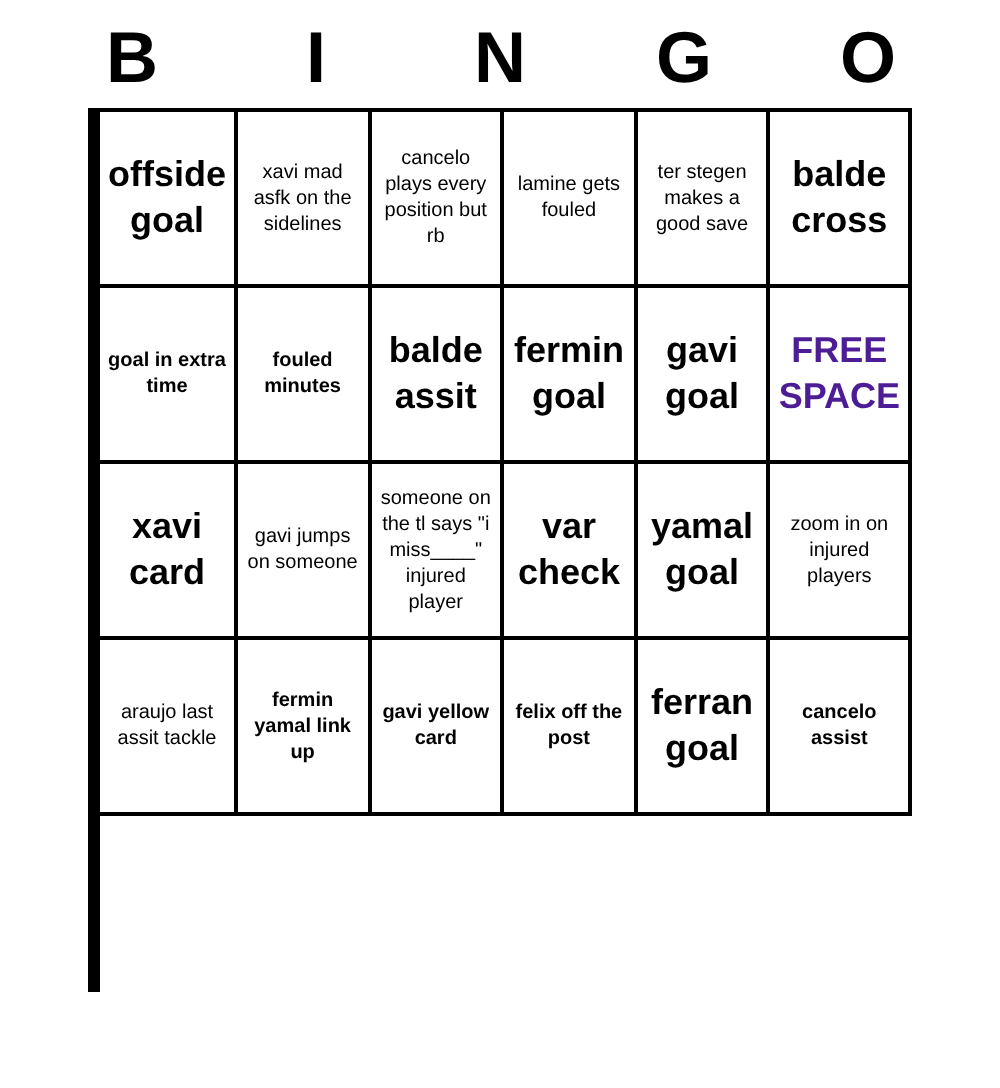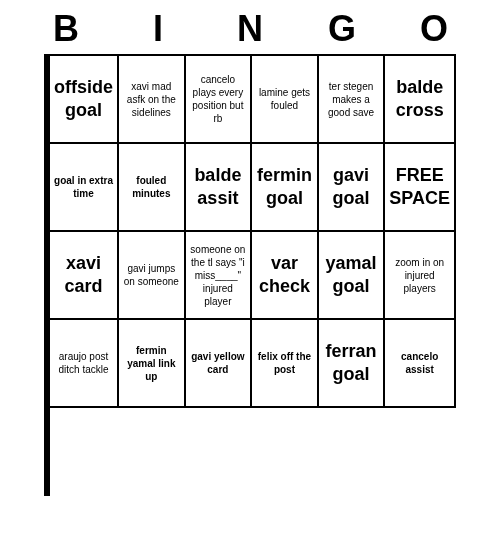--- a/index.html
+++ b/index.html
@@ -55,21 +55,21 @@
       font-size: 10px;
       font-weight: bold;
     }
     .cell-text.small {
       font-size: 10px;
       line-height: 1.3;
     }
     .cell-text.free-space {
       font-size: 18px;
       font-weight: bold;
-      color: #000000;
+      color: #4c1d95;
     }
   </style>
 </head>
 <body>
 
 <div class="bingo-header">
   <span class="bingo-header-letter">B</span>
   <span class="bingo-header-letter">I</span>
   <span class="bingo-header-letter">N</span>
   <span class="bingo-header-letter">G</span>
@@ -126,21 +126,21 @@
     <div class="cell">
       <span class="cell-text large" style="white-space: pre-line;">var check</span>
     </div>
     <div class="cell">
       <span class="cell-text large" style="white-space: pre-line;">yamal goal</span>
     </div>
     <div class="cell">
       <span class="cell-text small" style="white-space: pre-line;">zoom in on injured players</span>
     </div>
     <div class="cell">
-      <span class="cell-text small" style="white-space: pre-line;">araujo post ditch tackle</span>
+      <span class="cell-text small" style="white-space: pre-line;">araujo last assit tackle</span>
     </div>
     <div class="cell">
       <span class="cell-text medium" style="white-space: pre-line;">fermin yamal link up</span>
     </div>
     <div class="cell">
       <span class="cell-text medium" style="white-space: pre-line;">gavi yellow card</span>
     </div>
     <div class="cell">
       <span class="cell-text medium" style="white-space: pre-line;">felix off the post</span>
     </div>

